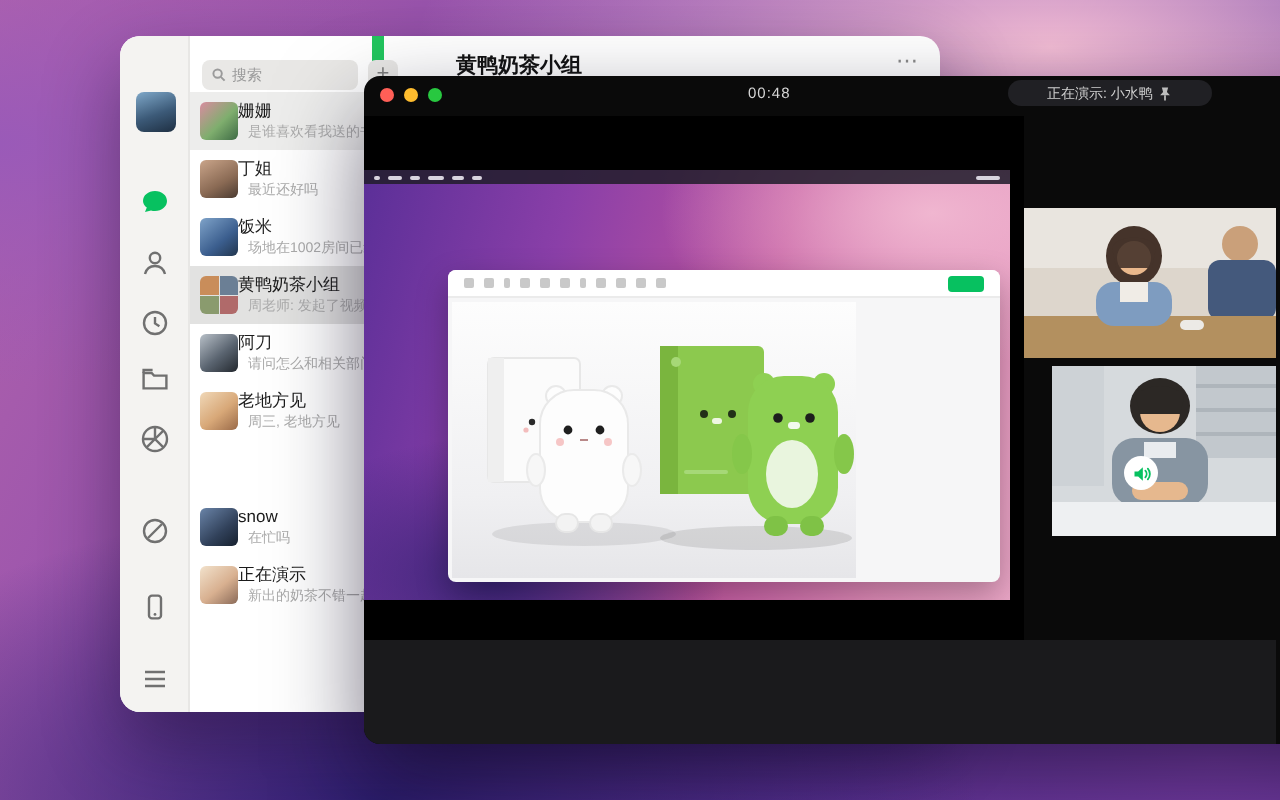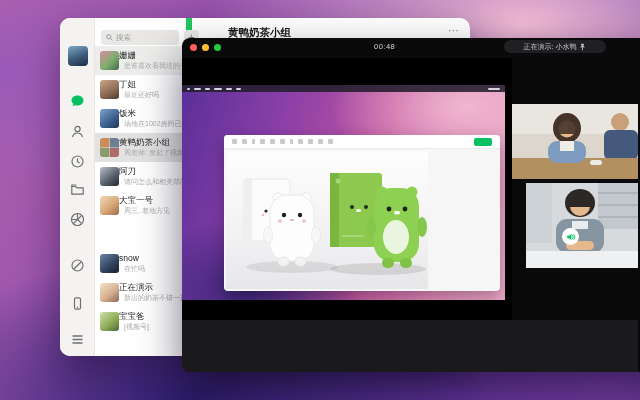--- a/index.html
+++ b/index.html
@@ -149,37 +149,32 @@
         <span class="nm">黄鸭奶茶小组</span>
         <span class="pv">周老师: 发起了视频通话</span>
       </div>
       <div class="row" style="top:144px">
         <span class="av av4"></span>
         <span class="nm">阿刀</span>
         <span class="pv">请问怎么和相关部门联系</span>
       </div>
       <div class="row" style="top:173px">
         <span class="av av5"></span>
-        <span class="nm">大宝一号</span>
+        <span class="nm">老地方见</span>
         <span class="pv">周三, 老地方见</span>
       </div>
       <div class="row" style="top:231px">
         <span class="av av7"></span>
         <span class="nm">snow</span>
         <span class="pv">在忙吗</span>
       </div>
       <div class="row" style="top:260px">
         <span class="av av8"></span>
         <span class="nm">正在演示</span>
         <span class="pv">新出的奶茶不错一起去打卡</span>
-      </div>
-      <div class="row" style="top:289px">
-        <span class="av av9"></span>
-        <span class="nm">宝宝爸</span>
-        <span class="pv">[视频号]</span>
       </div>
     </div>
 
     <div class="plusbtn">+</div>
   </div>
 
   <div class="call">
     <span class="dot" style="left:8px;top:6px;background:#ff5f57"></span>
     <span class="dot" style="left:20px;top:6px;background:#febc2e"></span>
     <span class="dot" style="left:32px;top:6px;background:#28c840"></span>

